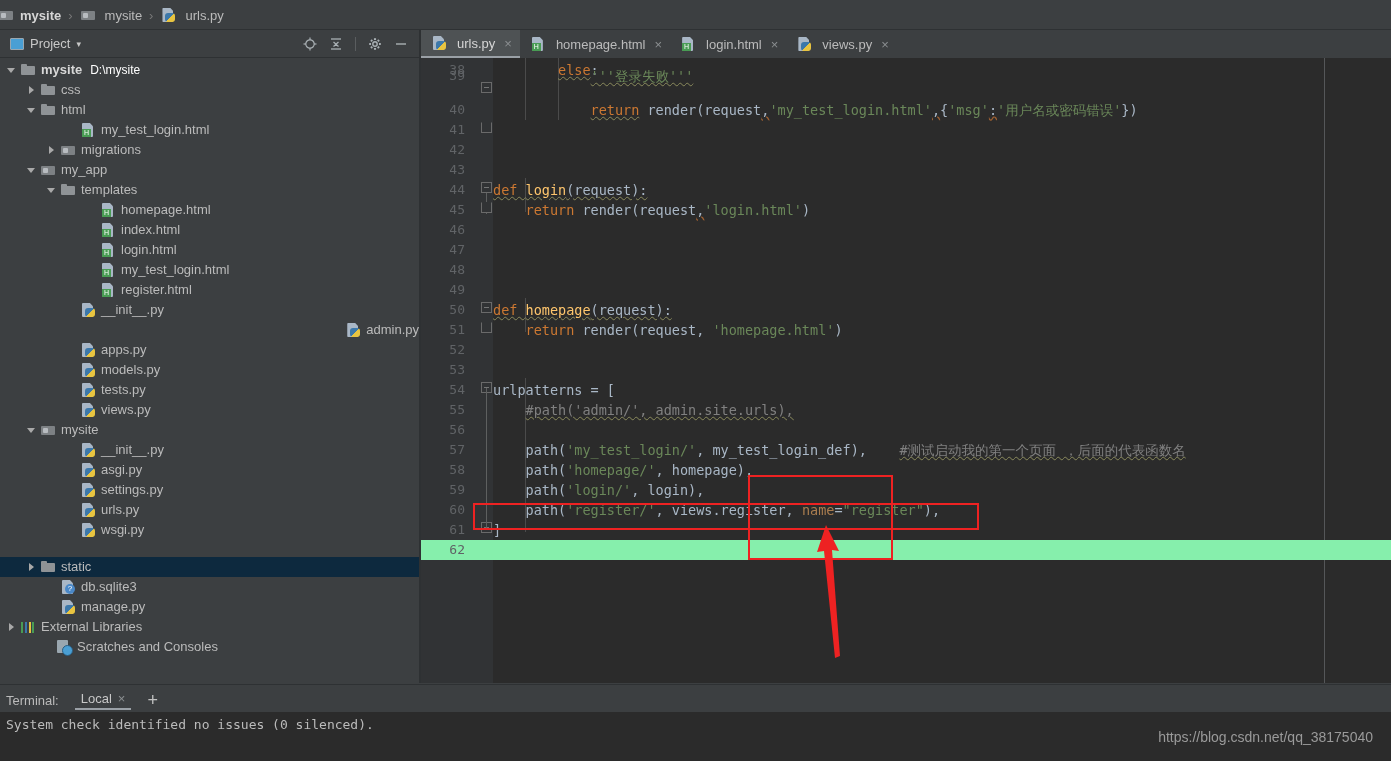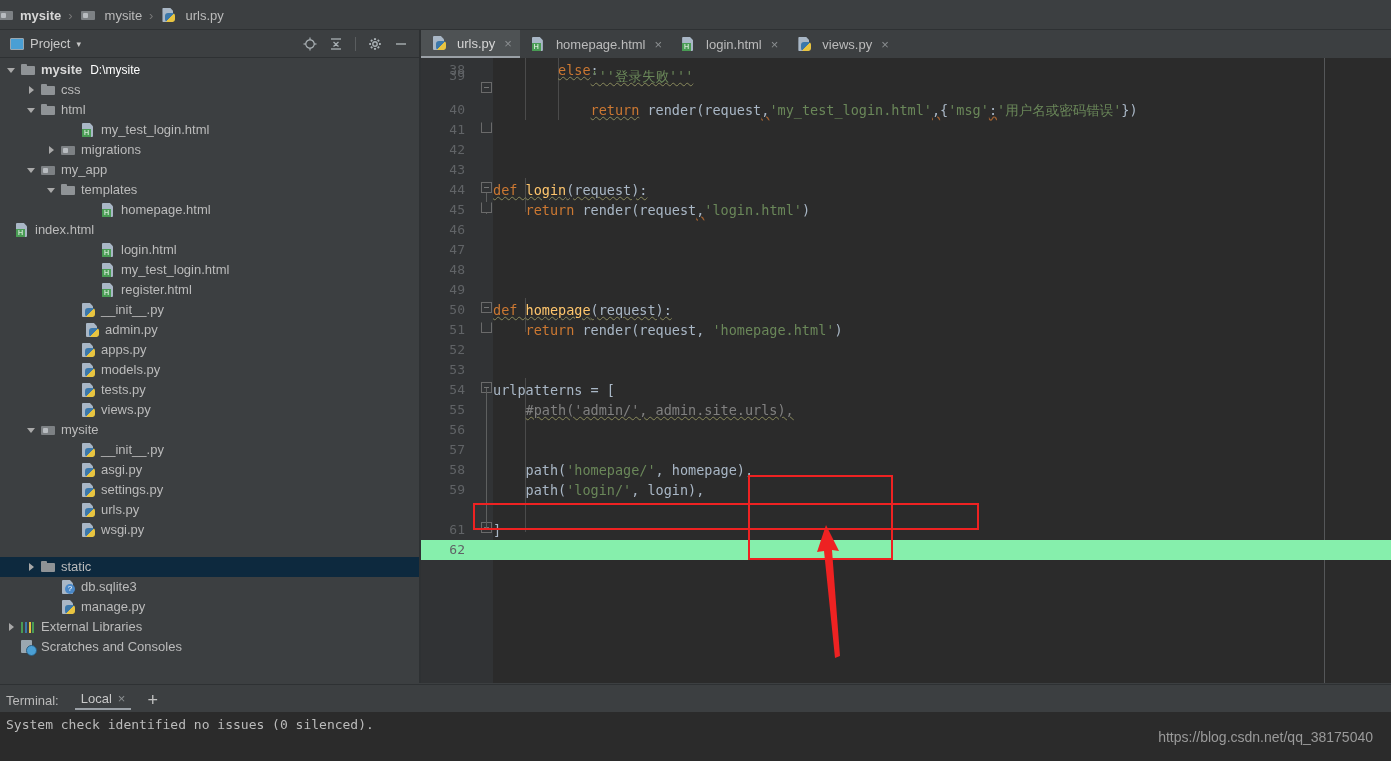--- a/index.html
+++ b/index.html
@@ -265,21 +265,21 @@
       <div class="row" style="padding-left: 46px;">
         <span class="arrow open"></span>
         <span class="ico folder"></span>
         <span class="lbl">templates</span>
       </div>
       <div class="row" style="padding-left: 86px;">
         <span class="arrow"></span>
         <span class="ico html"></span>
         <span class="lbl">homepage.html</span>
       </div>
-      <div class="row" style="">
+      <div class="row" style="padding-left: 86px;">
         <span class="arrow"></span>
         <span class="ico html"></span>
         <span class="lbl">index.html</span>
       </div>
       <div class="row" style="padding-left: 86px;">
         <span class="arrow"></span>
         <span class="ico html"></span>
         <span class="lbl">login.html</span>
       </div>
       <div class="row" style="padding-left: 86px;">
@@ -290,21 +290,21 @@
       <div class="row" style="padding-left: 86px;">
         <span class="arrow"></span>
         <span class="ico html"></span>
         <span class="lbl">register.html</span>
       </div>
       <div class="row" style="padding-left: 66px;">
         <span class="arrow"></span>
         <span class="ico py"></span>
         <span class="lbl">__init__.py</span>
       </div>
-      <div class="row" style="padding-left: 70px;">
+      <div class="row" style="padding-left: 70px; justify-content: flex-end;">
         <span class="arrow"></span>
         <span class="ico py"></span>
         <span class="lbl">admin.py</span>
       </div>
       <div class="row" style="padding-left: 66px;">
         <span class="arrow"></span>
         <span class="ico py"></span>
         <span class="lbl">apps.py</span>
       </div>
       <div class="row" style="padding-left: 66px;">
@@ -365,21 +365,21 @@
       <div class="row" style="padding-left: 46px;">
         <span class="arrow"></span>
         <span class="ico py"></span>
         <span class="lbl">manage.py</span>
       </div>
       <div class="row" style="padding-left: 6px;">
         <span class="arrow closed"></span>
         <span class="ico lib"></span>
         <span class="lbl">External Libraries</span>
       </div>
-      <div class="row" style="padding-left: 6px;">
+      <div class="row" style="padding-left: 6px; margin-left: 36px;">
         <span class="arrow"></span>
         <span class="ico scratch"></span>
         <span class="lbl">Scratches and Consoles</span>
       </div>
     </div>
 
   <div class="v-splitter"></div>
 
   <div class="tabbar" id="tabbar">
       <div class="tab active">
@@ -498,28 +498,33 @@
         <div class="cline" style="top: 342px;">
           <span class="lno">55</span>
           <span class="ctext"><span class="txt">    </span><span class="com wavy">#path('admin/', admin.site.urls),</span></span>
         </div>
         <div class="cline" style="top: 362px;">
           <span class="lno">56</span>
           <span class="ctext"></span>
         </div>
         <div class="cline" style="top: 382px;">
           <span class="lno">57</span>
+          <span class="ctext"><span class="txt">    path(</span><span class="str">'my_test_login/'</span><span class="txt">, my_test_login_def)</span><span class="txt">,</span><span class="txt">    </span><span class="com wavy">#测试启动我的第一个页面 ，后面的代表函数名</span></span>
         </div>
         <div class="cline" style="top: 402px;">
           <span class="lno">58</span>
           <span class="ctext"><span class="txt">    path(</span><span class="str">'homepage/'</span><span class="txt">, homepage),</span></span>
         </div>
         <div class="cline" style="top: 422px;">
           <span class="lno">59</span>
           <span class="ctext"><span class="txt">    path(</span><span class="str">'login/'</span><span class="txt">, login),</span></span>
+        </div>
+        <div class="cline" style="top: 442px;">
+          <span class="lno">60</span>
+          <span class="ctext"><span class="txt">    path(</span><span class="str">'register/'</span><span class="txt">, views.register, </span><span class="namearg">name</span><span class="txt">=</span><span class="str">"register"</span><span class="txt">),</span></span>
         </div>
         <div class="cline" style="top: 462px;">
           <span class="lno">61</span>
           <span class="ctext"><span class="txt">]</span></span>
         </div>
         <div class="cline current" style="top: 482px;">
           <span class="lno">62</span>
           <span class="ctext"></span>
         </div>
       </div>

